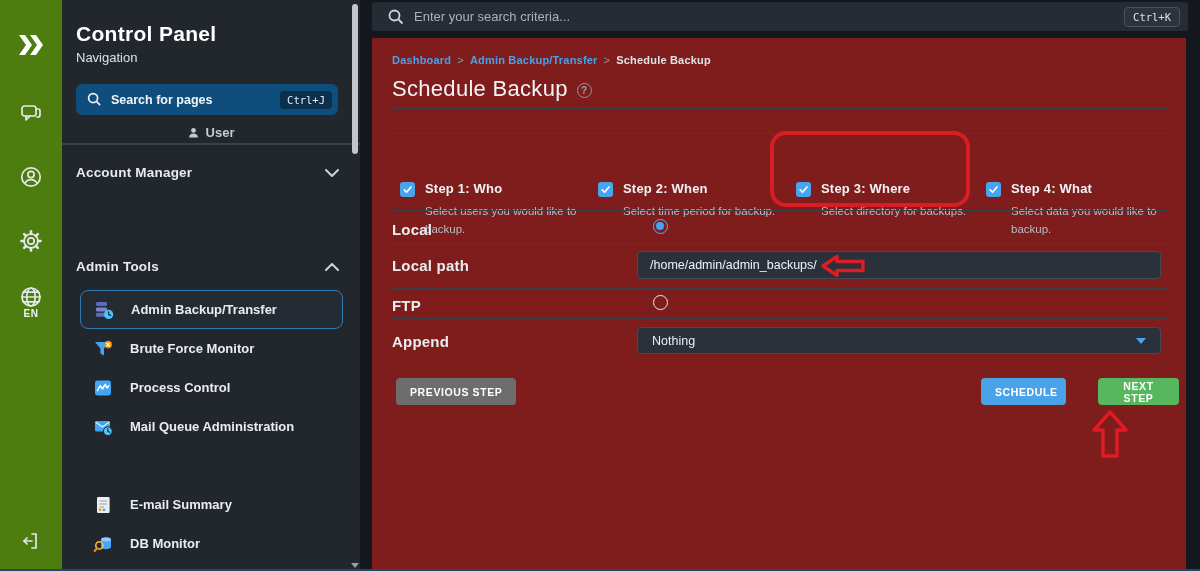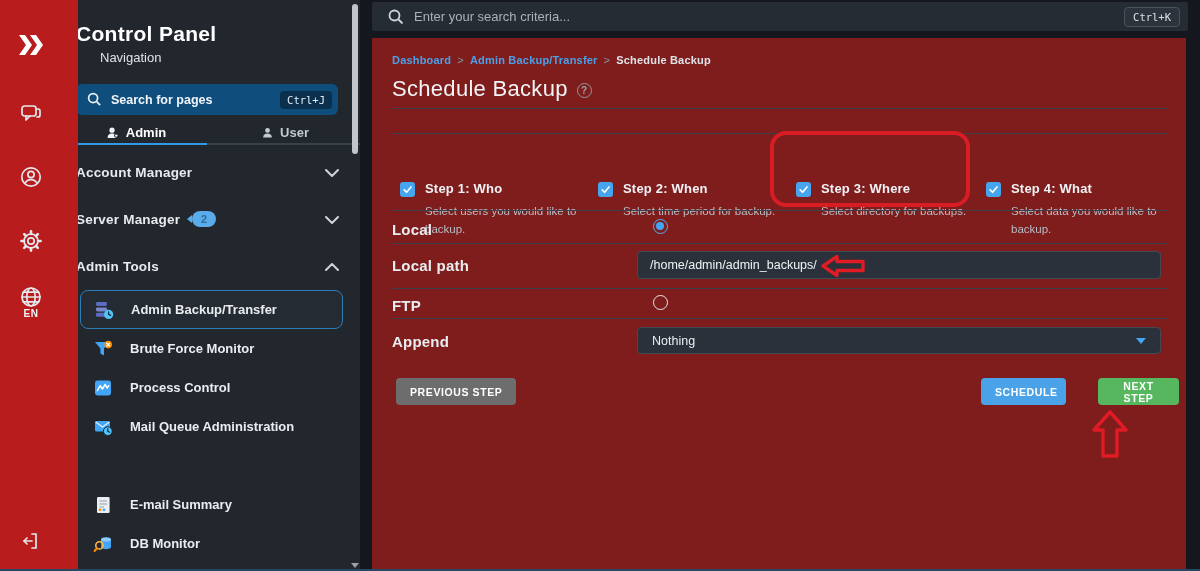--- a/index.html
+++ b/index.html
@@ -1,28 +1,28 @@
 <!DOCTYPE html>
 <html><head>
 <meta charset="utf-8">
 <style>
   * { margin:0; padding:0; box-sizing:border-box; }
   html,body { width:1200px; height:571px; overflow:hidden; background:#14181e;
     font-family:"Liberation Sans", sans-serif; }
 
   
-  #rail { position:absolute; left:0; top:0; width:78px; height:571px; background:#b91c1c; z-index:5; }
+  #rail { position:absolute; left:0; top:0; width:62px; height:571px; background:#4d7c0f; z-index:5; }
   .rail-icon { position:absolute; left:0; width:62px; height:34px; display:flex; align-items:center; justify-content:center; cursor:pointer; }
   .rail-icon svg { stroke:#e3e9ee; fill:none; stroke-width:1.7; stroke-linecap:round; stroke-linejoin:round; }
   .rail-lang { position:absolute; left:0; width:62px; text-align:center; color:#f0f4f7; font-size:10px; font-weight:bold; letter-spacing:.5px; }
 
   
   #nav { position:absolute; left:62px; top:0; width:298px; height:571px; background:#22272e; z-index:4; }
   .nav-title { position:absolute; left:14px; top:22px; color:#ffffff; font-size:21px; font-weight:600; letter-spacing:.3px; }
-  .nav-sub { position:absolute; left:14px; top:50px; color:#dde2e6; font-size:13px;margin-left:24px; }
+  .nav-sub { position:absolute; left:14px; top:50px; color:#dde2e6; font-size:13px; }
   .nav-search { position:absolute; left:14px; top:84px; width:262px; height:31px; background:#0f4d7c; border-radius:6px; display:flex; align-items:center; padding:0 6px 0 11px; cursor:text; }
   .nav-search svg { stroke:#eef3f7; fill:none; stroke-width:1.8; flex:0 0 auto; }
   .nav-search input { flex:1; background:transparent; border:none; outline:none; color:#fff; font-size:12.5px; font-weight:bold; margin-left:9px; min-width:0; }
   .nav-search input::placeholder { color:#f2f6fa; opacity:1; }
   .kbd-chip { font-family:"DejaVu Sans Mono", monospace; font-size:10.5px; color:#e6ecf1; background:rgba(8,26,40,.55); border-radius:4px; padding:3px 7px; white-space:nowrap; }
   .tabs { position:absolute; left:0; top:122px; width:298px; height:23px; border-bottom:2px solid #39414a; display:flex; }
   .tab { flex:1; display:flex; align-items:center; justify-content:center; gap:7px; font-size:13px; font-weight:bold; color:#c3cad0; cursor:pointer; position:relative; }
   .tab.active { color:#ffffff; }
   .tab.active::after { content:""; position:absolute; left:4px; right:4px; bottom:-2px; height:2px; background:#2f9be8; }
   .tab svg { fill:#c3cad0; }
@@ -154,49 +154,31 @@
   <div class="nav-search">
     <svg width="15" height="15" viewBox="0 0 16 16">
       <circle cx="6.5" cy="6.5" r="4.8"></circle>
         <path d="M10.3 10.3 L14 14"></path>
     </svg>
     <input type="text" placeholder="Search for pages" style="">
     <span class="kbd-chip">Ctrl+J</span>
   </div>
 
   <div class="tabs">
-    <div class="tab active">
-      <svg width="12" height="12" viewBox="0 0 12 12">
-        <circle cx="5" cy="3.2" r="2.6"></circle>
-          <path d="M0.6 11 C0.6 7.8 2.6 6.6 5 6.6 C7.4 6.6 9.4 7.8 9.4 11 Z"></path>
-        <circle cx="9.3" cy="8.6" r="2.2" fill="#22272e"></circle>
-          <circle cx="9.3" cy="8.6" r="1.2"></circle>
-      </svg>
-      <span>Admin</span>
-    </div>
     <div class="tab">
       <svg width="11" height="12" viewBox="0 0 12 12">
         <circle cx="6" cy="3.2" r="2.6"></circle>
           <path d="M1.2 11 C1.2 7.8 3.4 6.6 6 6.6 C8.6 6.6 10.8 7.8 10.8 11 Z"></path>
       </svg>
       <span>User</span>
     </div>
   </div>
 
   <div class="nav-section" style="top:152px;">
     <span class="lbl">Account Manager</span>
-    <span class="chev">
-      <svg width="14" height="8" viewBox="0 0 14 8">
-          <path d="M1 1 L7 7 L13 1"></path>
-        </svg>
-    </span>
-  </div>
-  <div class="nav-section" style="top:199px;">
-    <span class="lbl">Server Manager</span>
-    <span class="count-badge">2</span>
     <span class="chev">
       <svg width="14" height="8" viewBox="0 0 14 8">
           <path d="M1 1 L7 7 L13 1"></path>
         </svg>
     </span>
   </div>
   <div class="nav-section" style="top:246px;">
     <span class="lbl">Admin Tools</span>
     <span class="chev">
       <svg width="14" height="8" viewBox="0 0 14 8">

